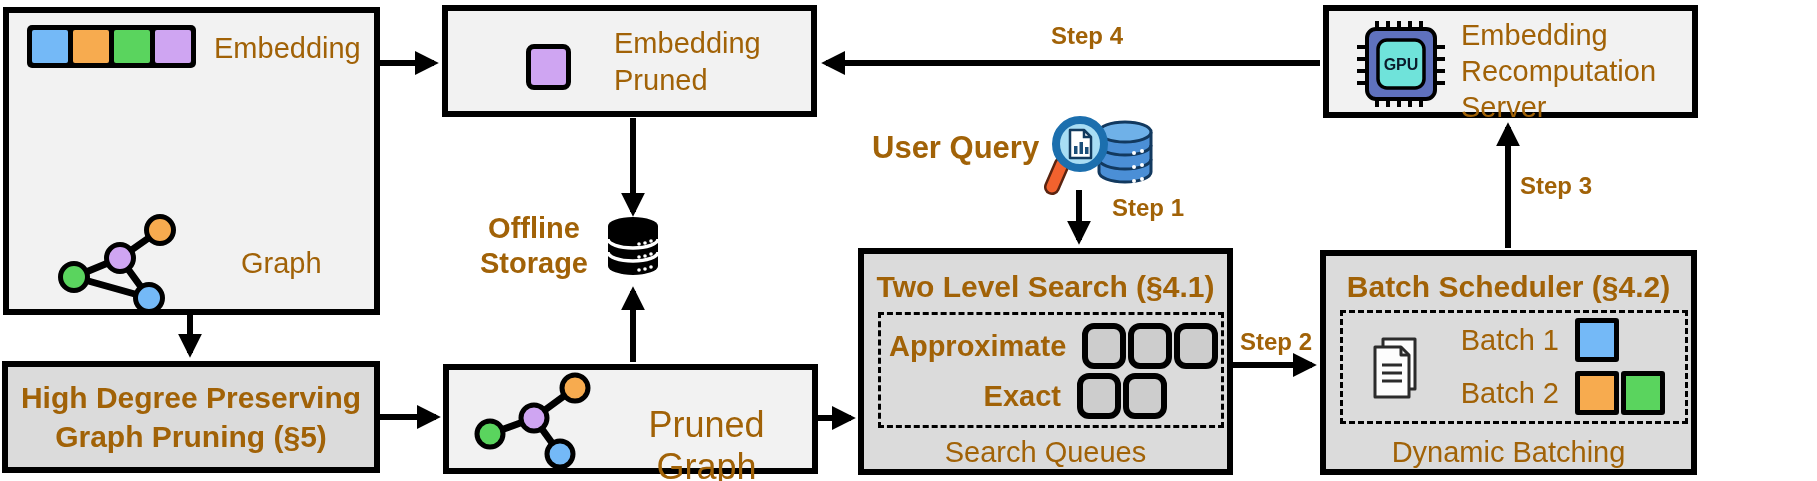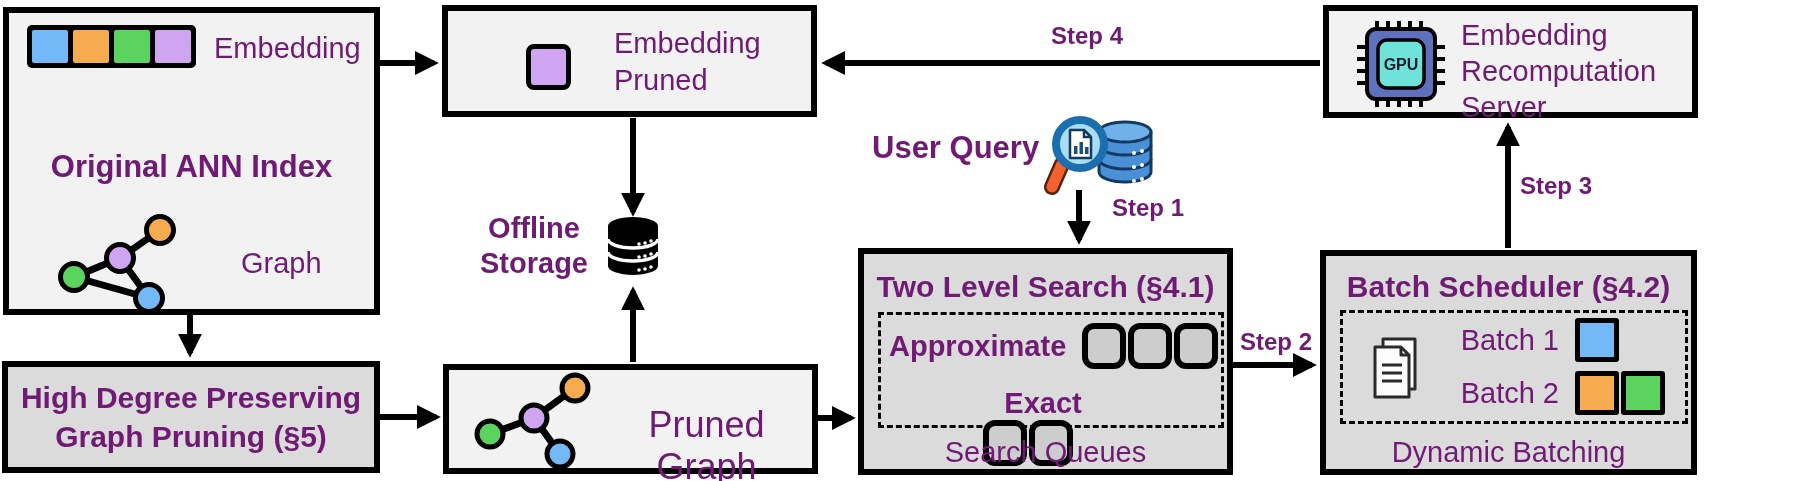--- a/index.html
+++ b/index.html
@@ -1,18 +1,18 @@
 <!DOCTYPE html>
 <html style="--blue: #74b9f7; --orange: #f7ab4f; --green: #5ad45e; --purple: #cfa5f2; --box-light: #f2f2f2; --box-dark: #dbdbdb; --slot-fill: #cdcdcd; --chip-body: #5f71bd; --chip-core: #6fe3da; --db-blue: #4b8fd6; --db-blue-top: #6fb1e8; --db-outline: #12395f; --lens-fill: #a8ddf4; --magnifier-rim: #1c6fae; --handle-orange: #f2622e;"><head>
 <meta charset="utf-8">
 <style>
   html,body{margin:0;padding:0;background:#fff;}
   #canvas{
     position:relative;width:1817px;height:481px;background:#fff;overflow:hidden;
-    font-family:"Liberation Sans","DejaVu Sans",sans-serif;color:#701a75;
+    font-family:"Liberation Sans","DejaVu Sans",sans-serif;color:#a16207;
   }
   .box{position:absolute;border:6px solid #000;box-sizing:border-box;}
   .light{background:var(--box-light);}
   .dark{background:var(--box-dark);}
   .abs{position:absolute;}
   .title{font-weight:bold;font-size:31px;white-space:nowrap;text-align:center;}
   .lbl{font-size:29px;}
   .bold{font-weight:bold;}
   .step{position:absolute;font-weight:bold;font-size:24px;white-space:nowrap;}
   
@@ -42,21 +42,20 @@
 <div id="canvas">
 
   <div class="box light" style="left:3px;top:7px;width:377px;height:308px;">
     <div class="strip" style="left:18px;top:12px;">
       <span class="cell c-blue"></span>
       <span class="cell c-orange"></span>
       <span class="cell c-green"></span>
       <span class="cell c-purple"></span>
     </div>
     <div class="abs lbl" style="left:205px;top:19px;">Embedding</div>
-    <div class="abs title" style="left:0;right:0;top:136px;">Original ANN Index</div>
     <svg class="abs" style="left:38px;top:192px;" width="132" height="108" viewBox="0 0 132 108">
       <g stroke="#000" stroke-width="7" stroke-linecap="round">
         <line x1="27" y1="72" x2="73" y2="53"></line>
         <line x1="73" y1="53" x2="113" y2="25"></line>
         <line x1="73" y1="53" x2="102" y2="93"></line>
         <line x1="27" y1="72" x2="102" y2="93"></line>
       </g>
       <g stroke="#000" stroke-width="5">
         <circle cx="113" cy="25" r="13.5" style="fill:var(--orange)"></circle>
         <circle cx="73" cy="53" r="13.5" style="fill:var(--purple)"></circle>
@@ -148,21 +147,21 @@
     <div class="abs" style="left:0;right:0;top:16px;text-align:center;font-weight:bold;font-size:30px;white-space:nowrap;">Two Level Search (§4.1)</div>
     <div class="dashed" style="left:14px;top:58px;width:346px;height:116px;font-weight:bold;">
       <div class="queue-row" style="top:8px;height:46px;">
         <div class="queue-label lbl">Approximate</div>
         <div class="slot-row" style="width:136px;">
           <div class="slot"></div>
           <div class="slot"></div>
           <div class="slot"></div>
         </div>
       </div>
-      <div class="queue-row" style="top:72px;height:46px;flex-direction:column;">
+      <div class="queue-row" style="top:58px;height:46px;">
         <div class="queue-label lbl">Exact</div>
         <div class="slot-row" style="width:136px;">
           <div class="slot"></div>
           <div class="slot"></div>
         </div>
       </div>
     </div>
     <div class="footer-lbl lbl" style="top:182px;">Search Queues</div>
   </div>
 

